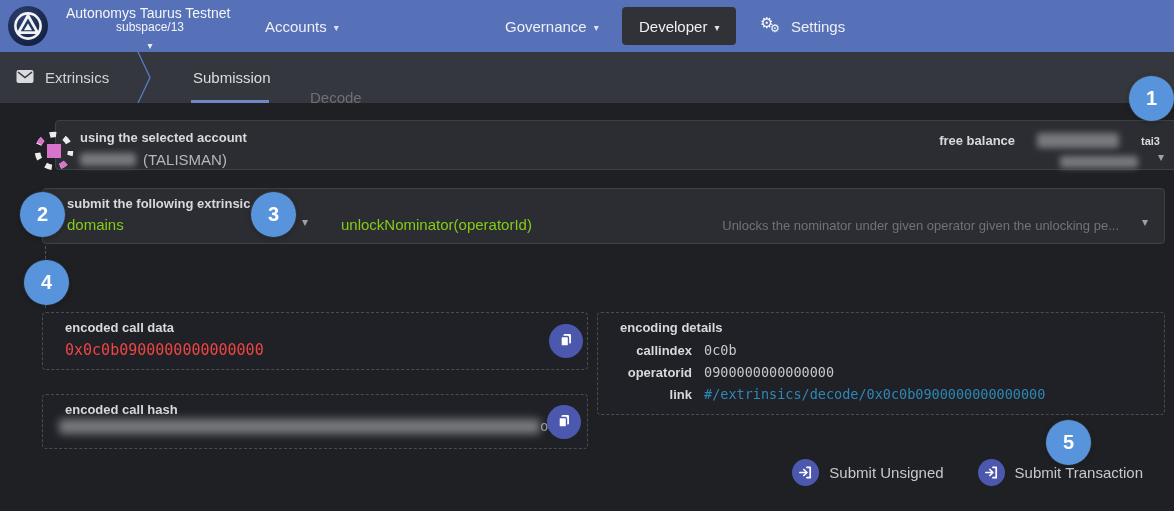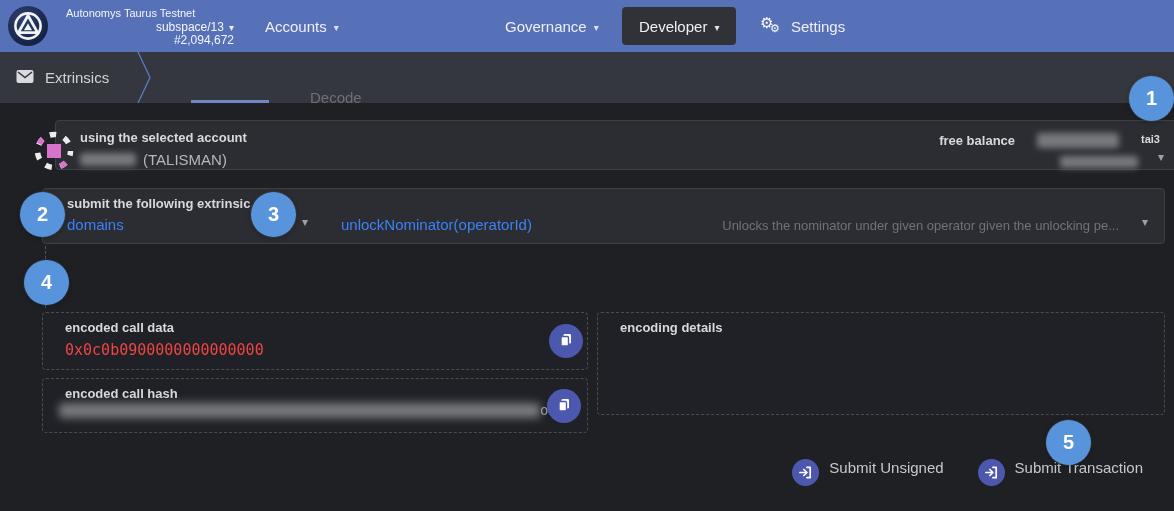--- a/index.html
+++ b/index.html
@@ -4,22 +4,22 @@
 <style>
   * { margin:0; padding:0; box-sizing:border-box; }
   html,body { background:#101114; }
   body { font-family:"Liberation Sans", sans-serif; }
   .screen { position:relative; width:1174px; height:511px; background:#1e2024; overflow:hidden; }
 
   
   .topbar { position:absolute; left:0; top:0; width:1174px; height:52px; background:#5671b7; }
   .logo { position:absolute; left:8px; top:6px; width:40px; height:40px; border-radius:50%; }
   .chain-block { position:absolute; left:66px; top:5px; width:168px; color:#f4f5f7; }
-  .chain-name { font-size:11px; line-height:16px; white-space:nowrap; }
-  .chain-sub { font-size:12px; line-height:13px; text-align:right; display:flex; justify-content:flex-end; align-items:center; gap:5px; }
+  .chain-name { font-size:14px; line-height:16px; white-space:nowrap; }
+  .chain-sub { font-size:12px; line-height:13px; text-align:right; display:flex; justify-content:flex-end; align-items:center; gap:5px;flex-direction:column; }
   .chain-block .caret { font-size:10px; color:#e8eaf2; }
   .nav-item { position:absolute; top:0; height:52px; display:flex; align-items:center; gap:7px; color:#eef0f6; font-size:15px; cursor:pointer; }
   .nav-item .caret { font-size:10px; color:#dfe3f0; padding-top:2px; }
   .nav-accounts { left:265px; }
   .nav-network { left:372px;margin-top:40px; }
   .nav-governance { left:505px; }
   .nav-developer { left:622px; top:7px; height:38px; background:#303237; border-radius:4px; padding:0 17px; }
   .nav-settings { left:760px; }
   .gears { position:relative; width:24px; height:22px; color:#ffffff; }
   .gear-big { position:absolute; left:0; top:-1px; font-size:15px; }
@@ -32,67 +32,67 @@
   .tab { position:absolute; top:0; height:51px; display:flex; align-items:center; font-size:15px; cursor:pointer; }
   .tab-submission { left:193px; color:#dcdde0; }
   .tab-decode { left:310px; color:#6d7075;margin-top:20px; }
   .tab-underline { position:absolute; left:191px; bottom:0; width:78px; height:3px; background:#7186c6; }
 
   
   .panel { position:absolute; background:#2b2d32; border:1px solid #3e4046; border-radius:4px; }
   .panel-account { left:55px; top:120px; width:1123px; height:50px; }
   .panel-extrinsic { left:42px; top:188px; width:1123px; height:56px; }
   .plabel { font-weight:700; font-size:13px; color:#d8d9db; }
-  .pvalue { font-size:15px; color:#3b82f6; }
+  .pvalue { font-size:15px; color:#84cc16; }
   .identicon { position:absolute; left:-24px; top:8px; width:44px; height:44px; }
 
   .acct-label { position:absolute; left:24px; top:9px; }
   .acct-line { position:absolute; left:24px; top:30px; display:flex; align-items:center; gap:7px; }
   .blur-bar { background:#85878b; border-radius:3px; filter:blur(3px); opacity:.85; }
   .blur-name { width:56px; height:13px; }
   .acct-suffix { font-size:15px; color:#b5b7ba; }
-  .fb-row1 { position:absolute; right:17px; top:12px; display:flex; gap:22px; }
+  .fb-row1 { position:absolute; right:17px; top:12px; display:flex; align-items:center; gap:22px; }
   .blur-balance { width:82px; height:15px; }
   .fb-unit { font-weight:700; font-size:11px; color:#d8d9db; }
   .blur-balance2 { position:absolute; right:39px; top:35px; width:78px; height:12px; }
   .acct-caret { position:absolute; right:13px; top:29px; color:#9fa1a5; font-size:12px; cursor:pointer; }
 
   .ext-label { position:absolute; left:24px; top:7px; }
   .ext-pallet { position:absolute; left:24px; top:27px; }
   .ext-caret1 { position:absolute; left:259px; top:26px; color:#9fa1a5; font-size:12px; cursor:pointer; }
   .ext-method { position:absolute; left:298px; top:27px; }
   .ext-desc { position:absolute; right:45px; top:29px; font-size:13px; color:#6f7277; }
   .ext-caret2 { position:absolute; right:16px; top:26px; color:#9fa1a5; font-size:12px; cursor:pointer; }
 
   .param-connector { position:absolute; left:45px; top:246px; height:62px; width:1px; border-left:1px dashed #53555a; }
   .param-box { position:absolute; left:75px; top:252px; width:1082px; height:53px; background:#26282d; border:1px solid #3c3e44; border-radius:3px; }
   .param-label { position:absolute; left:20px; top:7px; font-size:13px; }
   .param-value { position:absolute; left:20px; top:27px; font-size:14px; color:#c9cbce; }
 
   
   .outbox { position:absolute; background:#1f2126; border:1px dashed #4a4c52; border-radius:4px; }
   .box-calldata { left:42px; top:312px; width:546px; height:58px; }
-  .box-callhash { left:42px; top:378px; width:546px; height:55px; }
+  .box-callhash { left:42px; top:394px; width:546px; height:55px; }
   .box-details  { left:597px; top:312px; width:568px; height:103px; }
   .outbox .olabel { position:absolute; left:22px; top:7px; }
   .mono { font-family:"DejaVu Sans Mono", monospace; }
   .calldata-value { position:absolute; left:22px; top:28px; font-size:15px; color:#ef4444; }
   .blur-hash { position:absolute; left:16px; top:24px; width:481px; height:15px; background:#8e9093; border-radius:3px; filter:blur(4px); opacity:.8; }
   .hash-suffix { position:absolute; left:497px; top:23px; font-size:14px; color:#97999d; }
   .copy-btn { position:absolute; width:34px; height:34px; border-radius:50%; background:#4c58ae; display:flex; align-items:center; justify-content:center; cursor:pointer; border:none; }
   .copy-data { left:506px; top:11px; }
   .copy-hash { left:504px; top:10px; }
   .details-grid { position:absolute; left:22px; top:29px; display:grid; grid-template-columns:72px auto; column-gap:12px; row-gap:6px; align-items:baseline; }
   .dkey { font-weight:700; font-size:13px; color:#d8d9db; text-align:right; }
   .dval { font-size:13.5px; color:#c6c8cb; }
   .dlink { color:#2f87b7; text-decoration:none; cursor:pointer; }
 
   
   .actions { position:absolute; right:31px; top:459px; display:flex; align-items:center; gap:34px; }
-  .action-btn { display:flex; align-items:flex-start; gap:10px; cursor:pointer; background:none; border:none; font-family:inherit; }
+  .action-btn { display:flex; align-items:center; gap:10px; cursor:pointer; background:none; border:none; font-family:inherit; }
   .action-icon { width:27px; height:27px; border-radius:50%; background:#4c58ae; display:flex; align-items:center; justify-content:center; }
   .action-label { font-size:15px; color:#c6c8cb; }
 
   
   .mark { position:absolute; width:45px; height:45px; border-radius:50%; background:#5794dc; color:#ffffff; font-weight:700; font-size:20px; display:flex; align-items:center; justify-content:center; box-shadow:0 1px 5px rgba(0,0,0,.35), 0 0 0 1px rgba(255,255,255,.08); }
   .mark-1 { left:1129px; top:76px; }
   .mark-2 { left:20px;  top:192px; }
   .mark-3 { left:251px; top:192px; }
   .mark-4 { left:24px;  top:260px; }
   .mark-5 { left:1046px; top:420px; }
@@ -160,20 +160,21 @@
           <path d="M2 3 L9 8.6 L16 3" fill="none" stroke="#34373d" stroke-width="1.6"></path>
         </svg>
       </span>
       <span>Extrinsics</span>
     </div>
     <div class="crumb-divider">
       <svg width="14" height="51" viewBox="0 0 14 51">
           <path d="M1 0 L13 25.5 L1 51" fill="none" stroke="#5b79c7" stroke-width="1.3"></path>
         </svg>
     </div>
+    <div class="tab tab-submission">Submission</div>
     <div class="tab tab-decode">Decode</div>
     <div class="tab-underline"></div>
   </div>
 
   <div class="panel panel-account">
     <div class="identicon">
       <svg viewBox="0 0 44 44" width="44" height="44">
         <circle cx="22" cy="22" r="16.5" fill="none" stroke="#ececee" stroke-width="5.5" stroke-dasharray="6.5 8.5" stroke-dashoffset="2"></circle>
         <circle cx="22" cy="22" r="16.5" fill="none" stroke="#d873cc" stroke-width="5.5" stroke-dasharray="6 40" stroke-dashoffset="-13"></circle>
         <rect x="15" y="15" width="14" height="14" fill="#d873cc"></rect>
@@ -226,20 +227,28 @@
         <svg viewBox="0 0 16 16" width="16" height="16">
           <rect x="5.5" y="2" width="7.5" height="9.5" rx="1.2" fill="#ffffff"></rect>
           <rect x="3" y="4.5" width="7.5" height="9.5" rx="1.2" fill="#ffffff" stroke="#4c58ae" stroke-width="1.4"></rect>
         </svg>
       </span>
     </button>
   </div>
 
   <div class="outbox box-details">
     <div class="olabel plabel">encoding details</div>
+    <div class="details-grid">
+      <div class="dkey">callindex</div>
+      <div class="dval mono">0c0b</div>
+      <div class="dkey">operatorid</div>
+      <div class="dval mono">0900000000000000</div>
+      <div class="dkey">link</div>
+      <a class="dval mono dlink">#/extrinsics/decode/0x0c0b0900000000000000</a>
+    </div>
   </div>
 
   <div class="actions">
     <button class="action-btn">
       <span class="action-icon">
         <svg viewBox="0 0 16 16" width="15" height="15">
           <path d="M9.5 2.5 H13 V13.5 H9.5" fill="none" stroke="#ffffff" stroke-width="1.8" stroke-linecap="round" stroke-linejoin="round"></path>
           <path d="M2 8 H9" stroke="#ffffff" stroke-width="1.8" stroke-linecap="round"></path>
           <path d="M6.2 4.8 L9.5 8 L6.2 11.2" fill="none" stroke="#ffffff" stroke-width="1.8" stroke-linecap="round" stroke-linejoin="round"></path>
         </svg>

